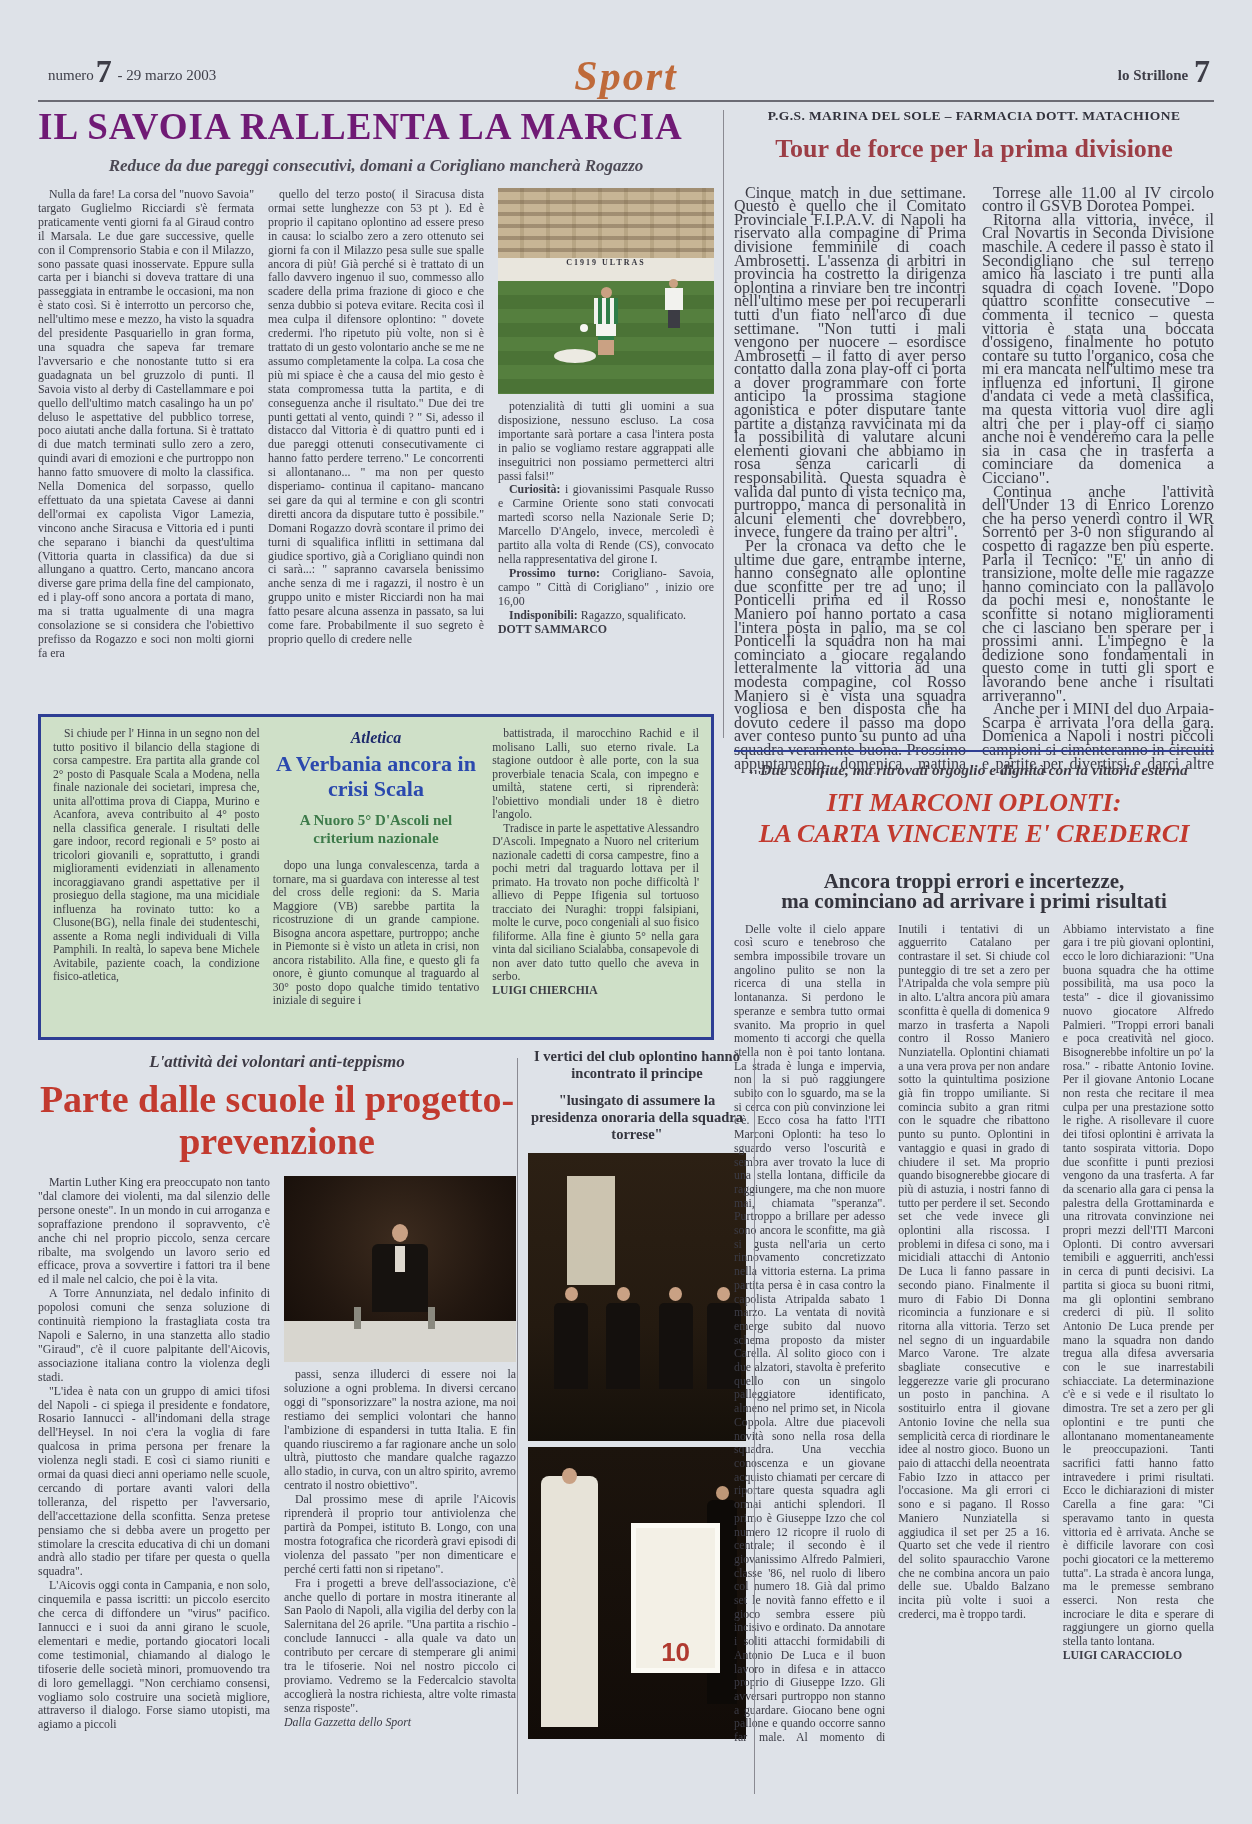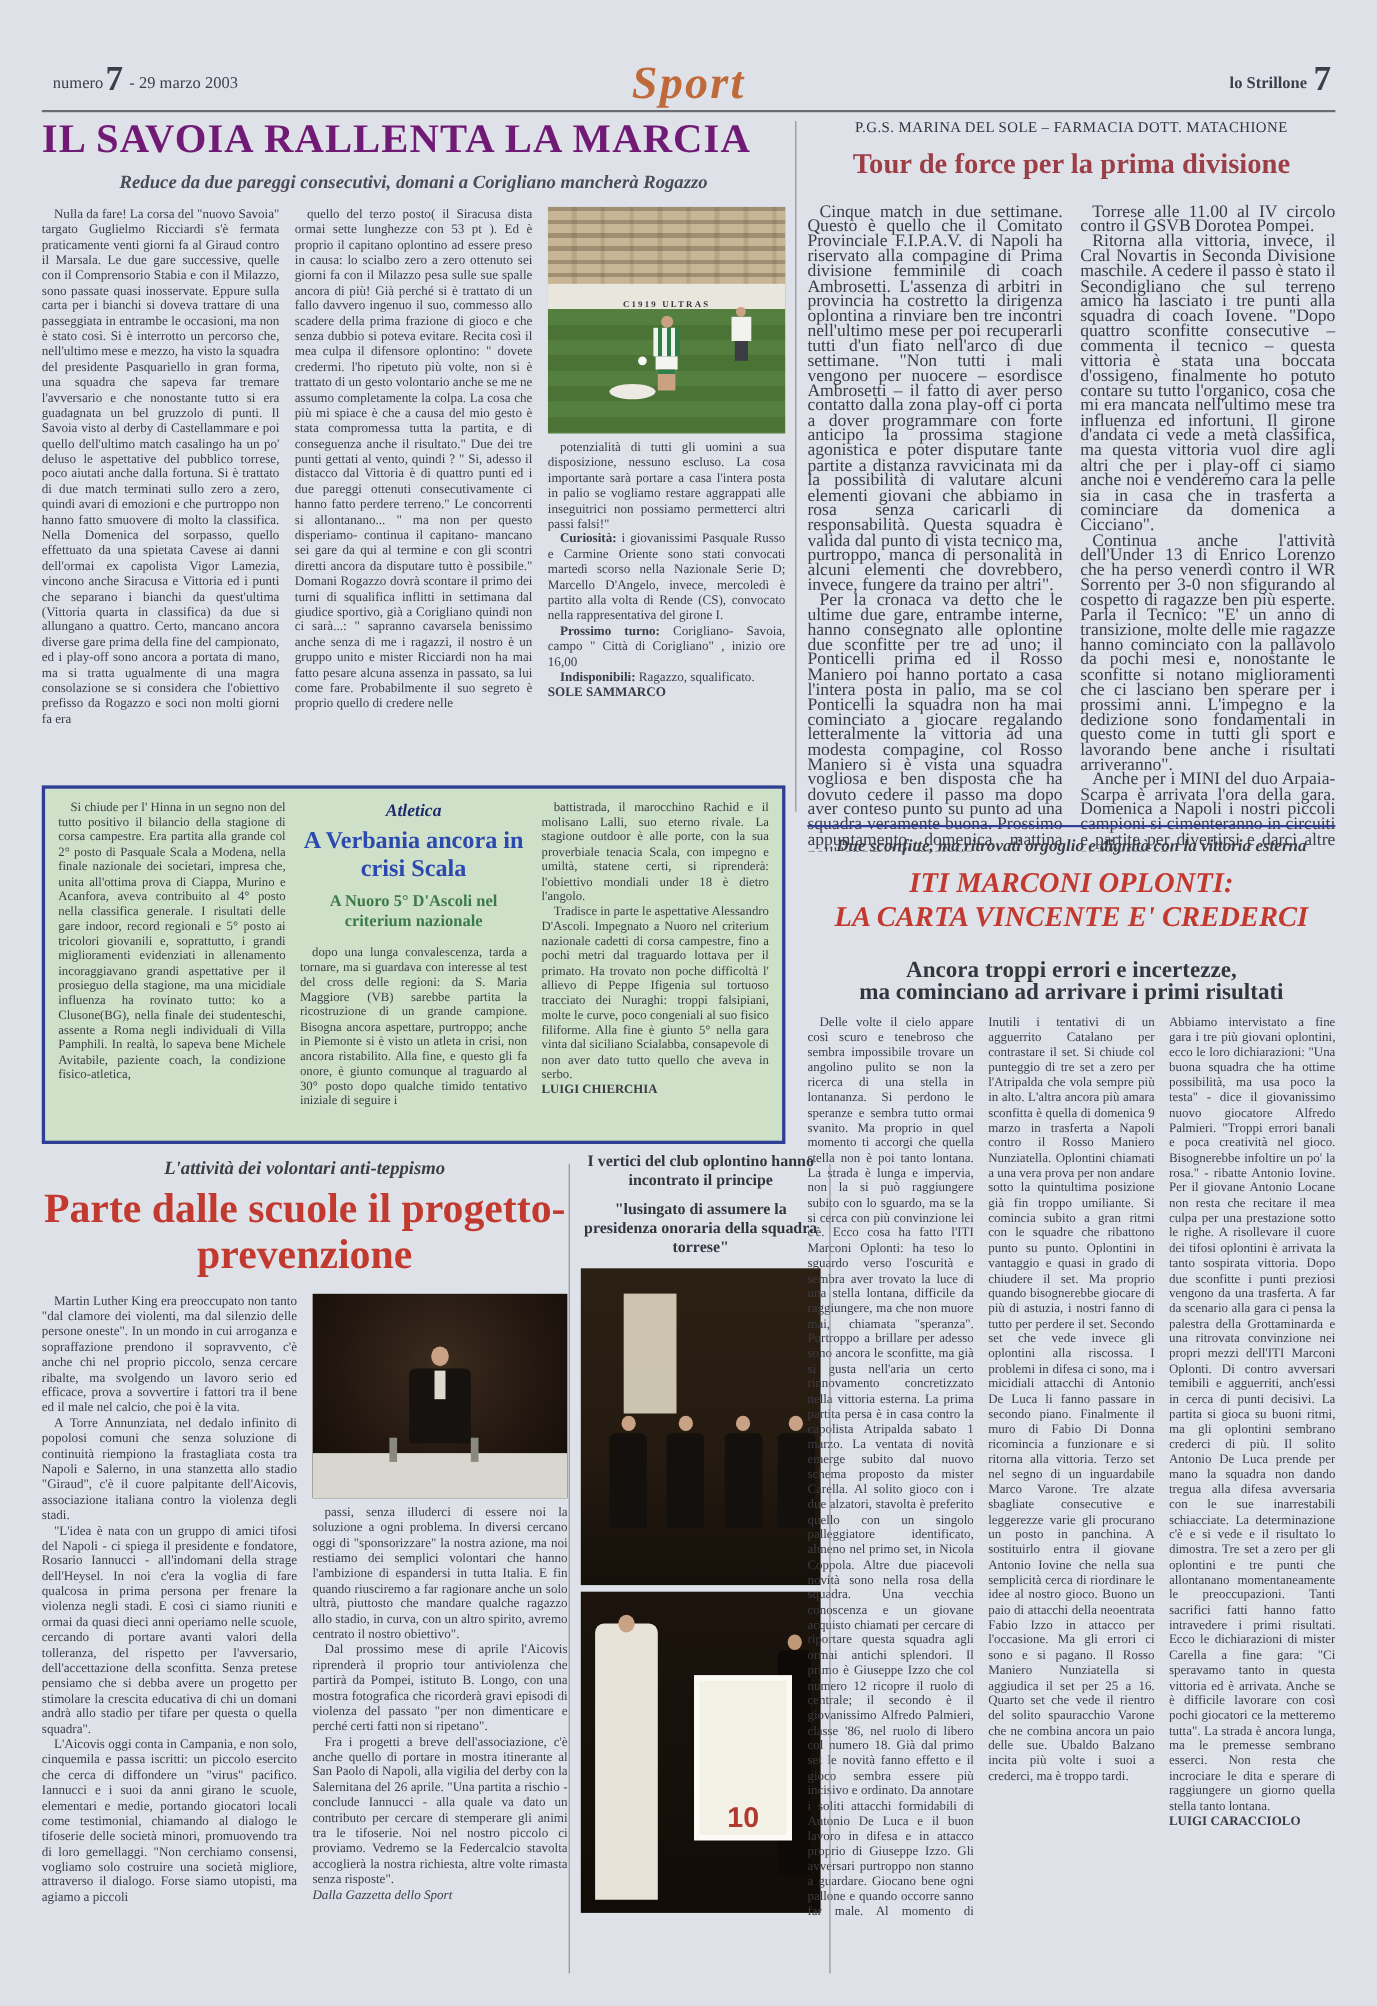--- a/index.html
+++ b/index.html
@@ -23,21 +23,21 @@
   .sav-head{font-size:37px;font-weight:bold;letter-spacing:1px;color:#701a75;margin:0;line-height:42px;}
   .sav-kick{text-align:center;font-size:17px;font-style:italic;font-weight:bold;color:#4d4a55;margin-top:8px;}
   .sav-cols{margin-top:12px;display:grid;grid-template-columns:1fr 1fr 1fr;column-gap:14px;height:524px;overflow:hidden;}
   
   .photo-a{position:relative;width:100%;height:206px;margin-bottom:6px;overflow:hidden;background:#4f7d3c;}
   .pa-bldg{position:absolute;left:0;top:0;right:0;height:34%;
      background:repeating-linear-gradient(90deg,#c7b595 0 22px,#b7a584 22px 26px),#c7b595;}
   .pa-bldg:after{content:"";position:absolute;inset:0;
      background:repeating-linear-gradient(180deg,rgba(90,70,50,.35) 0 4px,transparent 4px 12px);}
   .pa-banner{position:absolute;left:0;right:0;top:34%;height:11%;background:#e9e6dd;
-     display:flex;align-items:flex-end;justify-content:center;}
+     display:flex;align-items:flex-start;justify-content:center;}
   .pa-banner span{font-size:8px;font-weight:bold;color:#35353d;letter-spacing:2px;}
   .pa-pitch{position:absolute;left:0;right:0;top:45%;bottom:0;
      background:repeating-linear-gradient(180deg,#557f3e 0 14px,#4b7336 14px 28px);}
   .pa-player{position:absolute;}
   .pa-p1{left:44%;top:48%;width:26px;height:64px;}
   .pa-p1 .head{width:11px;height:11px;border-radius:50%;background:#caa183;margin:0 auto;}
   .pa-p1 .torso{width:24px;height:26px;margin:0 auto;
      background:repeating-linear-gradient(90deg,#f2f2ee 0 4px,#2f7d48 4px 8px);}
   .pa-p1 .shorts{width:20px;height:12px;margin:0 auto;background:#f4f4f0;}
   .pa-p1 .legs{width:16px;height:15px;margin:0 auto;background:#caa183;border-top:4px solid #2f7d48;}
@@ -83,21 +83,21 @@
      background:linear-gradient(180deg,#1c140d 0%,#120c08 100%);}
   .pd-white{position:absolute;left:6%;top:10%;width:26%;height:86%;background:#e7e3d8;border-radius:8px 8px 0 0;}
   .pd-white i{display:block;width:15px;height:16px;border-radius:50%;background:#c9a184;margin:-8px auto 0;}
   .pd-frame{position:absolute;right:12%;top:26%;width:36%;height:48%;background:#f3f0e6;border:5px solid #fbfaf4;
      display:flex;align-items:flex-end;justify-content:center;}
   .pd-frame b{font-size:26px;color:#b03a30;font-family:"Liberation Sans",sans-serif;}
   .pd-man{position:absolute;right:4%;top:18%;width:30px;height:70%;background:#0d0a07;border-radius:6px 6px 0 0;}
   .pd-man i{display:block;width:13px;height:14px;border-radius:50%;background:#bf9878;margin:-14px auto 0;}
   
   .sec-tour{position:absolute;left:734px;top:104px;width:480px;}
-  .tour-sponsor{text-align:center;font-size:13.5px;font-weight:normal;letter-spacing:.4px;color:#33333d;margin-top:4px;}
+  .tour-sponsor{text-align:center;font-size:13.5px;font-weight:bold;letter-spacing:.4px;color:#33333d;margin-top:4px;}
   .tour-head{text-align:center;font-size:26px;font-weight:bold;color:#9c3e46;margin-top:10px;}
   .tour-cols{margin-top:12px;display:grid;grid-template-columns:1fr 1fr;column-gap:16px;height:588px;overflow:hidden;}
   .tour-cols p{font-size:16px;line-height:13.6px;}
   .sec-iti{position:absolute;left:734px;top:750px;width:480px;}
   .iti-rule{border-top:2px solid #2e3e94;width:100%;}
   .iti-kick{text-align:center;font-size:15.5px;font-style:italic;font-weight:bold;color:#3f3c46;margin-top:9px;}
   .iti-head{text-align:center;font-size:26px;line-height:31px;font-weight:bold;color:#c23a2f;margin-top:8px;font-style:italic;}
   .iti-sub{text-align:center;font-size:21px;line-height:20px;font-weight:bold;color:#35353e;margin-top:12px;}
   .iti-cols{margin-top:12px;display:grid;grid-template-columns:1fr 1fr 1fr;column-gap:13px;height:822px;overflow:hidden;}
   .iti-cols p{font-size:11.8px;line-height:13.7px;}
@@ -148,21 +148,21 @@
               <div class="torso"></div>
               <div class="legs"></div>
             </div>
           <div class="pa-fall"></div>
           <div class="pa-ball"></div>
         </div>
         <p>potenzialità di tutti gli uomini a sua disposizione, nessuno escluso. La cosa importante sarà portare a casa l'intera posta in palio se vogliamo restare aggrappati alle inseguitrici non possiamo permetterci altri passi falsi!"</p>
         <p><span class="inline-label">Curiosità:</span><span> i giovanissimi Pasquale Russo e Carmine Oriente sono stati convocati martedì scorso nella Nazionale Serie D; Marcello D'Angelo, invece, mercoledì è partito alla volta di Rende (CS), convocato nella rappresentativa del girone I.</span></p>
         <p><span class="inline-label">Prossimo turno:</span><span> Corigliano- Savoia, campo " Città di Corigliano" , inizio ore 16,00</span></p>
         <p><span class="inline-label">Indisponibili:</span><span> Ragazzo, squalificato.</span></p>
-        <p class="byline">SOLE SAMMARCO</p>
+        <p class="byline">DOTT SAMMARCO</p>
       </div>
     </div>
   </section>
 
   <section class="sec-atl">
     <div class="atl-cols">
       <div class="bcol">
         <p>Si chiude per l' Hinna in un segno non del tutto positivo il bilancio della stagione di corsa campestre. Era partita alla grande col 2° posto di Pasquale Scala a Modena, nella finale nazionale dei societari, impresa che, unita all'ottima prova di Ciappa, Murino e Acanfora, aveva contribuito al 4° posto nella classifica generale. I risultati delle gare indoor, record regionali e 5° posto ai tricolori giovanili e, soprattutto, i grandi miglioramenti evidenziati in allenamento incoraggiavano grandi aspettative per il prosieguo della stagione, ma una micidiale influenza ha rovinato tutto: ko a Clusone(BG), nella finale dei studenteschi, assente a Roma negli individuali di Villa Pamphili. In realtà, lo sapeva bene Michele Avitabile, paziente coach, la condizione fisico-atletica,</p>
       </div>
       <div class="bcol">

